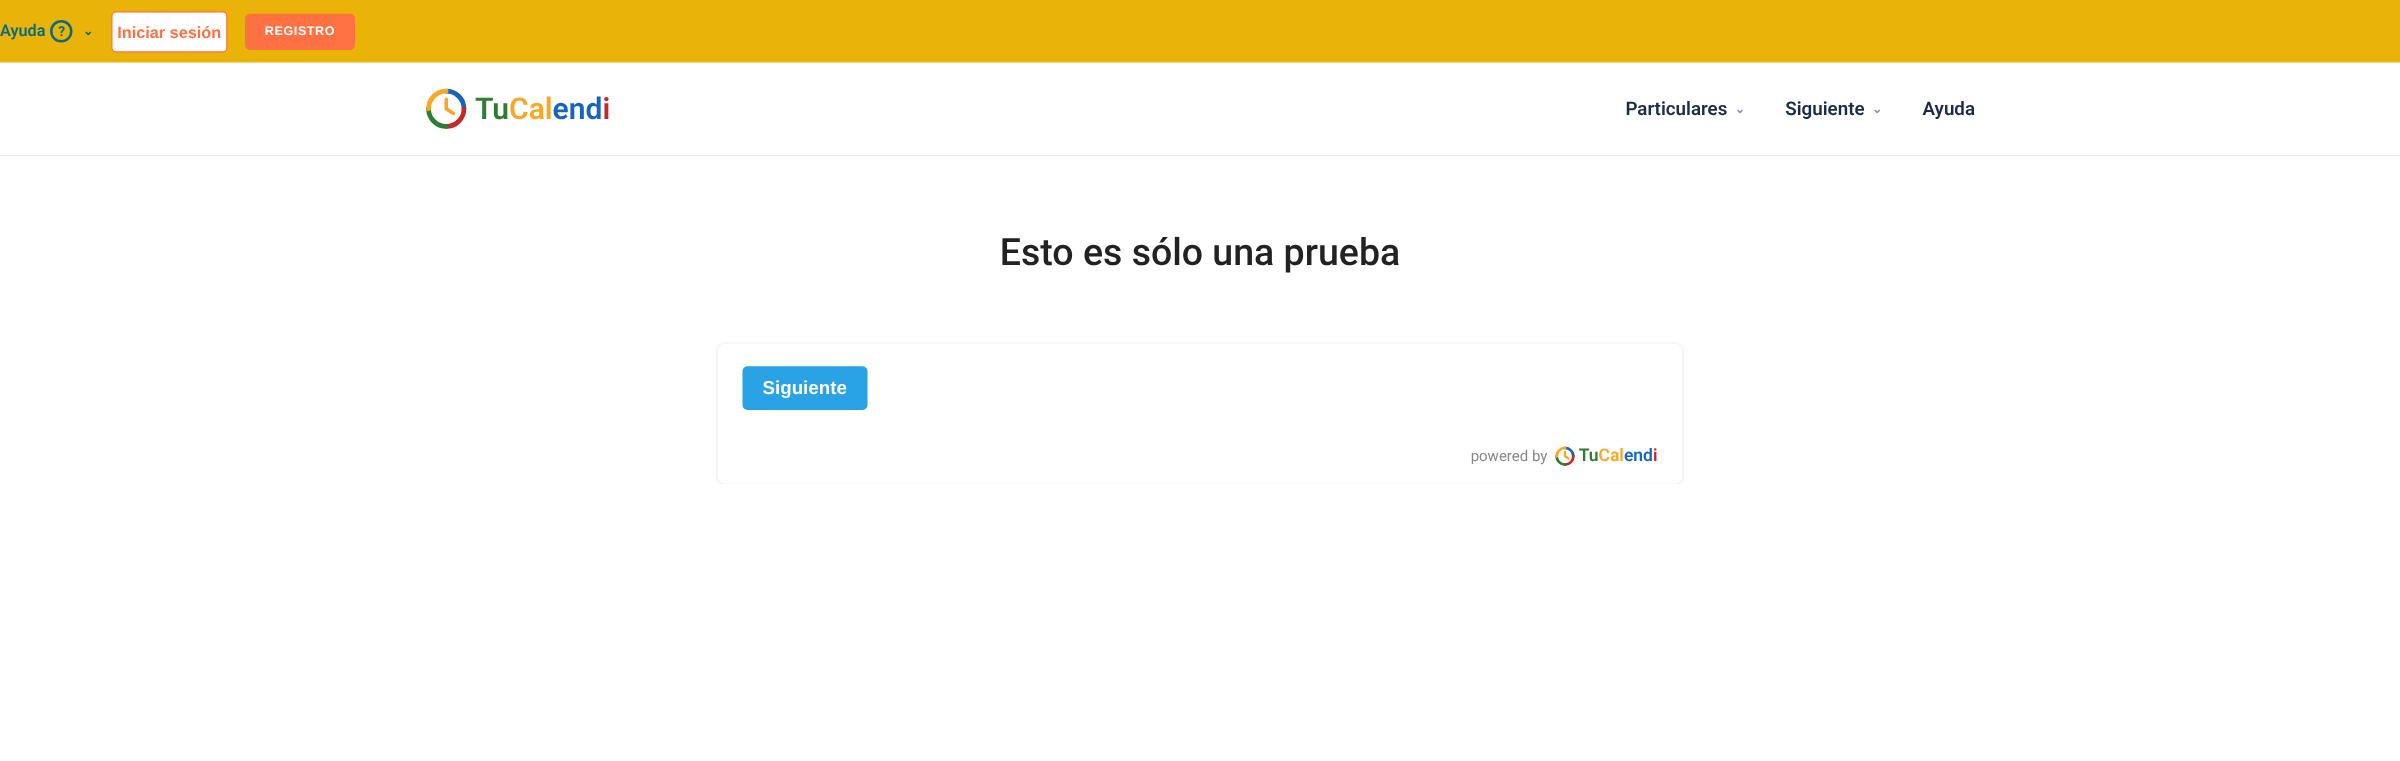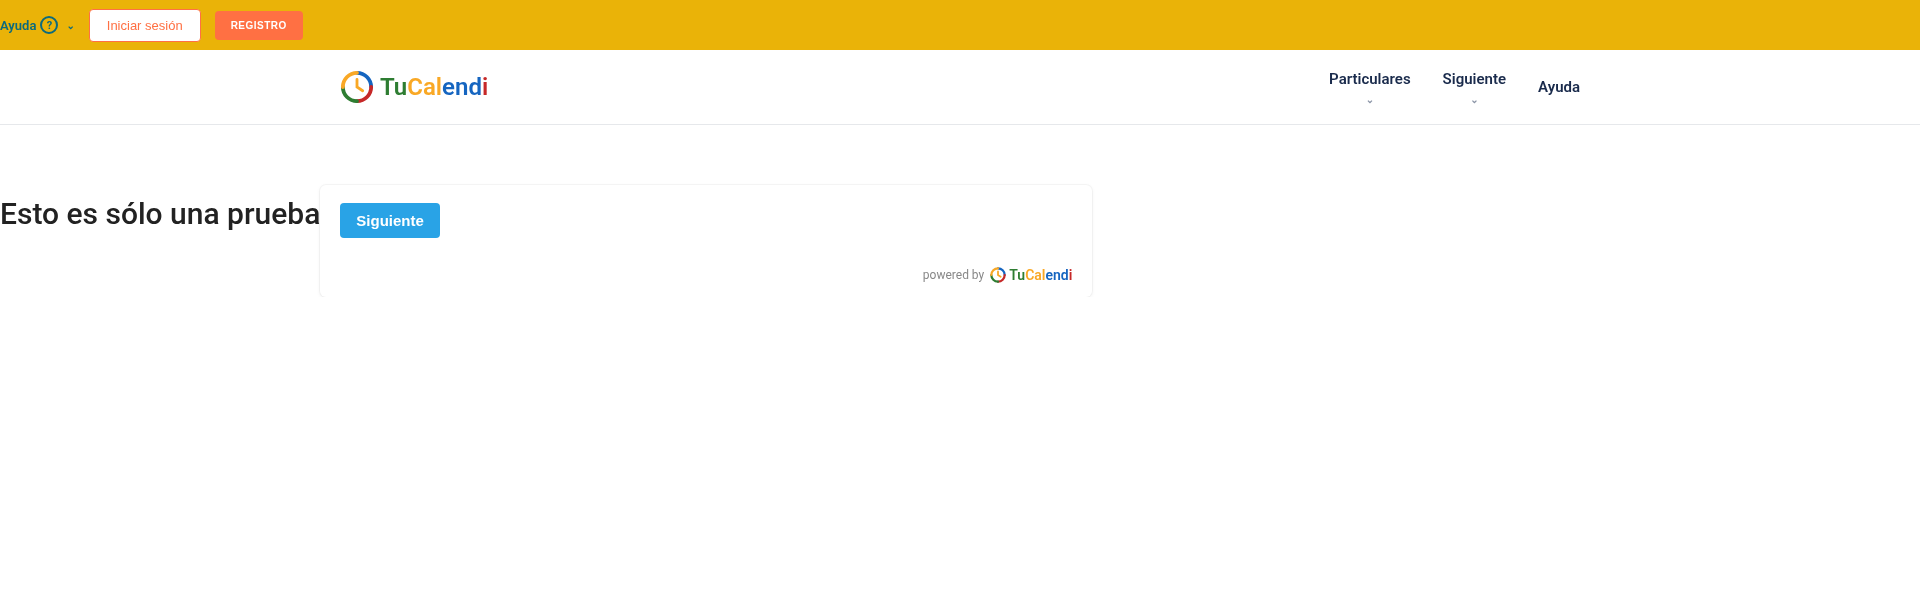--- a/index.html
+++ b/index.html
@@ -42,24 +42,24 @@
   }
   .chev-icon {
     font-size: 10px;
     color: #0c6a7d;
     margin-left: 4px;
   }
   .btn-outline {
     border: 1px solid #ff7043;
     color: #ff7043;
     background: #ffffff;
-    padding: 8px 17px;
+    padding: 8px 4px;
     border-radius: 4px;
     font-size: 13px;
-    font-weight: 400;
+    font-weight: 700;
     cursor: pointer;
   }
   .btn-solid {
     border: none;
     background: #ff7043;
     color: #ffffff;
     padding: 9px 16px;
     border-radius: 4px;
     font-size: 10px;
     font-weight: 600;
@@ -102,31 +102,31 @@
     align-items: center;
   }
   .nav-item {
     font-size: 15px;
     font-weight: 600;
     color: #1a2b4c;
     cursor: pointer;
     display: flex;
     align-items: center;
     gap: 6px;
-    flex-direction: column;
   }
   .nav-chev {
     font-size: 10px;
     color: #8a94a6;
   }
 
   
   .content {
     padding-top: 60px;
     display: flex;
+    flex-direction: column;
     align-items: center;
   }
   .page-title {
     font-size: 30px;
     font-weight: 500;
     color: #222;
     margin-bottom: 55px;
   }
   .card {
     width: 772px;

